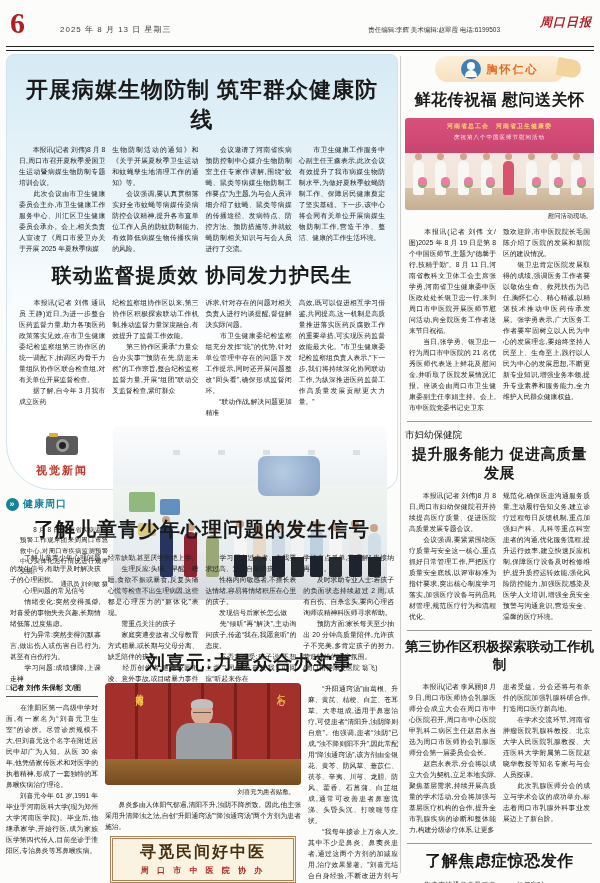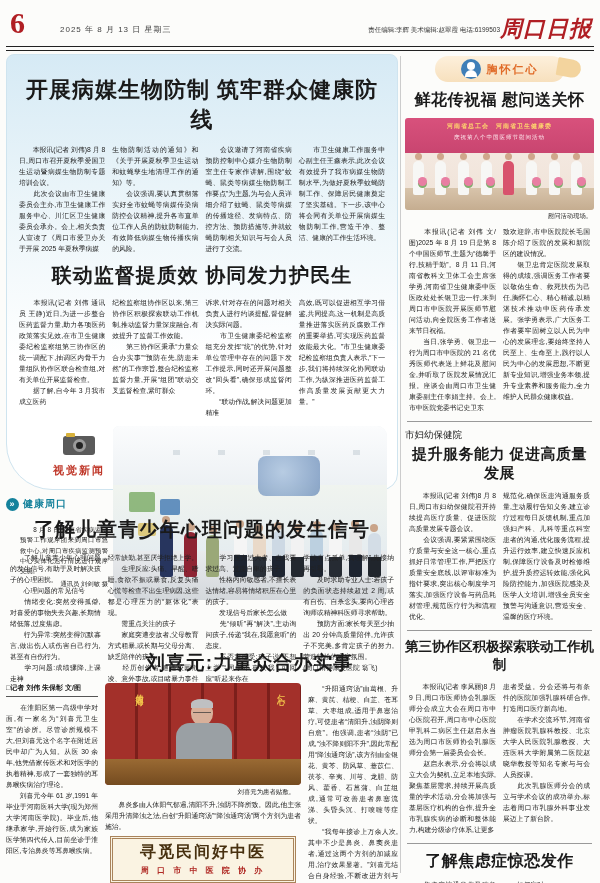--- a/index.html
+++ b/index.html
@@ -6,36 +6,36 @@
   .page{position:relative;width:600px;height:883px;background:#fcfcfa;overflow:hidden;
         font-family:"Liberation Sans",sans-serif;color:#1a1a1a;margin:0 auto;}
   
   .pageno{position:absolute;left:10px;top:8px;font-size:30px;font-weight:900;color:#b01f24;
           font-family:"Liberation Serif",serif;line-height:1;}
   .date{position:absolute;left:60px;top:24px;font-size:8px;color:#444;letter-spacing:1px;}
   .secwrap{position:absolute;left:50%;transform:translateX(-50%);top:8px;display:flex;align-items:center;gap:7px;}
   .bar{width:2px;height:30px;background:#111;}
   .sectitle{font-size:26px;font-weight:900;letter-spacing:3px;font-family:"Liberation Serif",serif;white-space:nowrap;}
   .editors{position:absolute;right:100px;top:26px;font-size:6.5px;color:#333;white-space:nowrap;}
-  .masthead{position:absolute;right:8px;top:14px;font-size:22px;color:#b01f24;font-weight:900;
+  .masthead{position:absolute;right:8px;top:14px;font-size:12px;color:#b01f24;font-weight:900;
             font-style:italic;letter-spacing:1px;font-family:"Liberation Serif",serif;}
   .rule{position:absolute;top:46px;left:6px;right:6px;height:3px;border-top:1px solid #222;border-bottom:1px solid #222;}
   .vrule{position:absolute;left:400px;top:56px;bottom:10px;border-left:1px solid #ccc;}
   
   .cols{display:flex;gap:7px;margin:0 4px 8px;}
   .cols p, .smalltext{flex:1;font-size:6.8px;line-height:1.62;text-align:justify;white-space:pre-line;margin:0;color:#222;}
   
   .leadbox{position:absolute;left:6px;top:54px;width:392px;height:436px;box-sizing:border-box;
            background:linear-gradient(180deg,#d6eaf5 0%,#e9f4f9 30%,#ffffff 70%);
            border:1px solid #cfe4ef;border-radius:8px 8px 16px 46px;padding:18px 8px 6px;}
   .bigtitle{font-size:22px;font-weight:900;text-align:center;letter-spacing:1px;margin:2px 0 9px;}
   .bigtitle2{font-size:20px;font-weight:900;text-align:center;letter-spacing:1px;margin:6px 0 8px;}
   
   .photowrap{position:relative;height:176px;margin-top:4px;}
-  .vnbadge{position:absolute;left:21px;top:10px;width:86px;text-align:center;}
+  .vnbadge{position:absolute;left:4px;top:10px;width:86px;text-align:center;}
   .cam{display:inline-block;position:relative;width:32px;height:19px;background:#5a5a5a;border-radius:3px;}
   .cam::before{content:"";position:absolute;left:10px;top:3px;width:13px;height:13px;border-radius:50%;
                background:#222;border:3px solid #9a9a9a;box-sizing:border-box;}
   .cam::after{content:"";position:absolute;left:3px;top:-3px;width:9px;height:4px;background:#d8b23c;border-radius:1px;}
   .vntext{display:block;color:#c0392b;font-weight:900;font-size:11px;letter-spacing:2px;margin-top:4px;}
   .vncap{position:absolute;left:5px;bottom:20px;width:88px;font-size:6.3px;line-height:1.6;text-align:justify;white-space:pre-line;}
   .vncredit{position:absolute;left:5px;bottom:7px;width:88px;font-size:6.3px;text-align:right;color:#222;}
   .mainphoto{position:absolute;left:98px;top:0;right:2px;bottom:2px;border-radius:6px 10px 10px 8px;overflow:hidden;background:#eef2f4;}
   .mp-ceil{position:absolute;top:0;left:0;right:0;height:34%;background:linear-gradient(#fbfcfd,#edf1f4);}
   .mp-ceil::before{content:"";position:absolute;left:8%;right:8%;top:40%;height:5px;opacity:.55;

